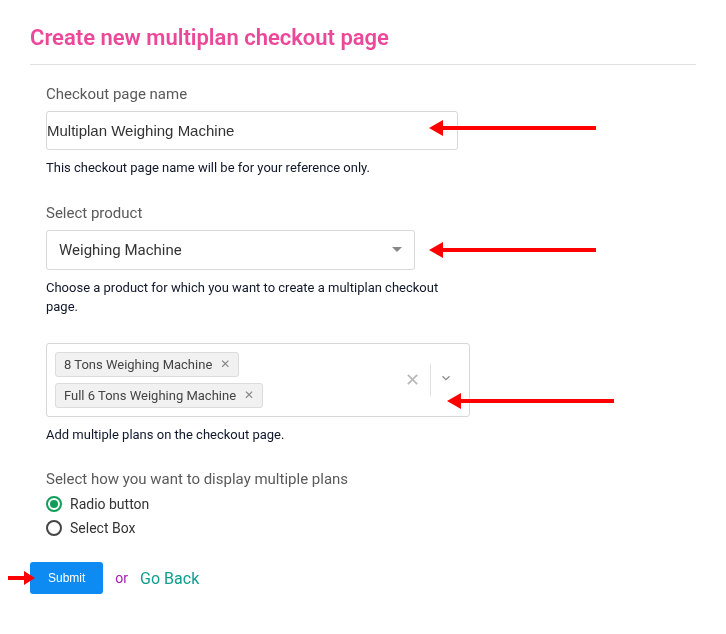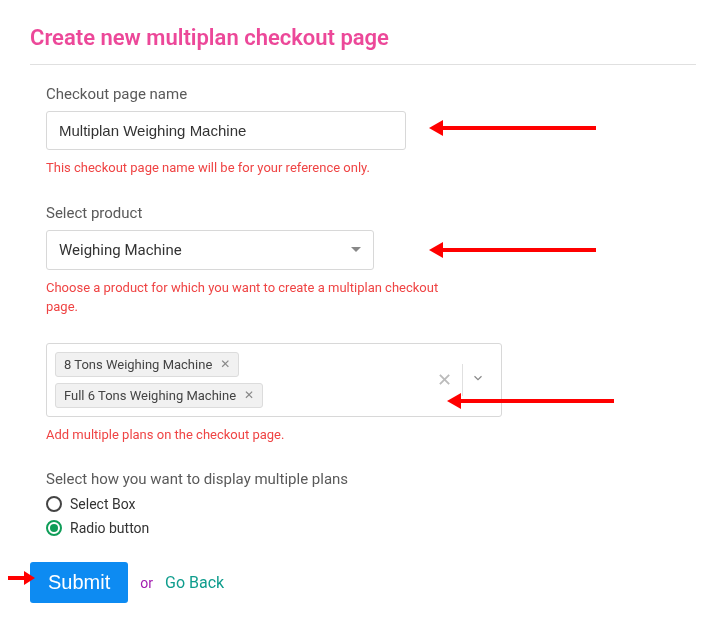--- a/index.html
+++ b/index.html
@@ -23,55 +23,55 @@
     margin: 0 0 20px 0;
   }
   .field { margin-bottom: 26px; position: relative; margin-left: 16px; }
   .field-label {
     font-size: 15px;
     color: #5a5a5a;
     margin-bottom: 8px;
   }
   .required { color: #e04646; }
   .text-input {
-    width: 360px;
-    padding: 10px 12px;
+    width: 412px;
+    padding: 10px 0;
     font-size: 15px;
     border: 1px solid #d8d8d8;
     border-radius: 3px;
     color: #333;
   }
   .helper {
     font-size: 13px;
-    color: #ef4444;
+    color: #0f172a;
     margin-top: 8px;
     line-height: 1.5;
     max-width: 400px;
   }
   .select-wrap {
-    width: 328px;
+    width: 369px;
     padding: 10px 12px;
     font-size: 15px;
     border: 1px solid #d8d8d8;
     border-radius: 3px;
     color: #333;
     display: flex;
     justify-content: space-between;
     align-items: center;
     cursor: pointer;
     background: #fff;
   }
   .caret-down {
     width: 0; height: 0;
     border-left: 5px solid transparent;
     border-right: 5px solid transparent;
     border-top: 5px solid #888;
   }
   .multi-wrap {
-    width: 456px;
+    width: 424px;
     border: 1px solid #d8d8d8;
     border-radius: 3px;
     display: flex;
   }
   .chips {
     flex: 1;
     padding: 8px;
     display: flex;
     flex-wrap: wrap;
     gap: 6px;
@@ -142,21 +142,21 @@
     align-items: center;
     gap: 12px;
     margin-top: 20px;
     position: relative;
   }
   .btn-primary {
     background: #0d8bf2;
     color: #fff;
     border: none;
     padding: 9px 18px;
-    font-size: 20px;
+    font-size: 12px;
     border-radius: 3px;
     cursor: pointer;
   }
   .or-text { font-size: 14px; color: #a21caf; }
   .link {
     color: #0f9d8d;
     text-decoration: none;
     font-size: 16px;
     cursor: pointer;
   }
@@ -238,26 +238,26 @@
       </span>
     </div>
   </div>
   <div class="helper">Add multiple plans on the checkout page.</div>
   <div class="arrow-right" style="left:413px;top:56px;"></div>
 </div>
 
 <div class="field">
   <div class="field-label">Select how you want to display multiple plans</div>
   <div class="radio-item">
+    <span class="radio sel"></span>
+    <span class="radio-label">Radio button</span>
+  </div>
+  <div class="radio-item">
     <span class="radio"></span>
     <span class="radio-label">Select Box</span>
-  </div>
-  <div class="radio-item">
-    <span class="radio sel"></span>
-    <span class="radio-label">Radio button</span>
   </div>
 </div>
 
 <div class="actions">
   <div class="arrow-left-small"></div>
   <button class="btn-primary">Submit</button>
   <span class="or-text">or</span>
   <a class="link">Go Back</a>
 </div>
 

